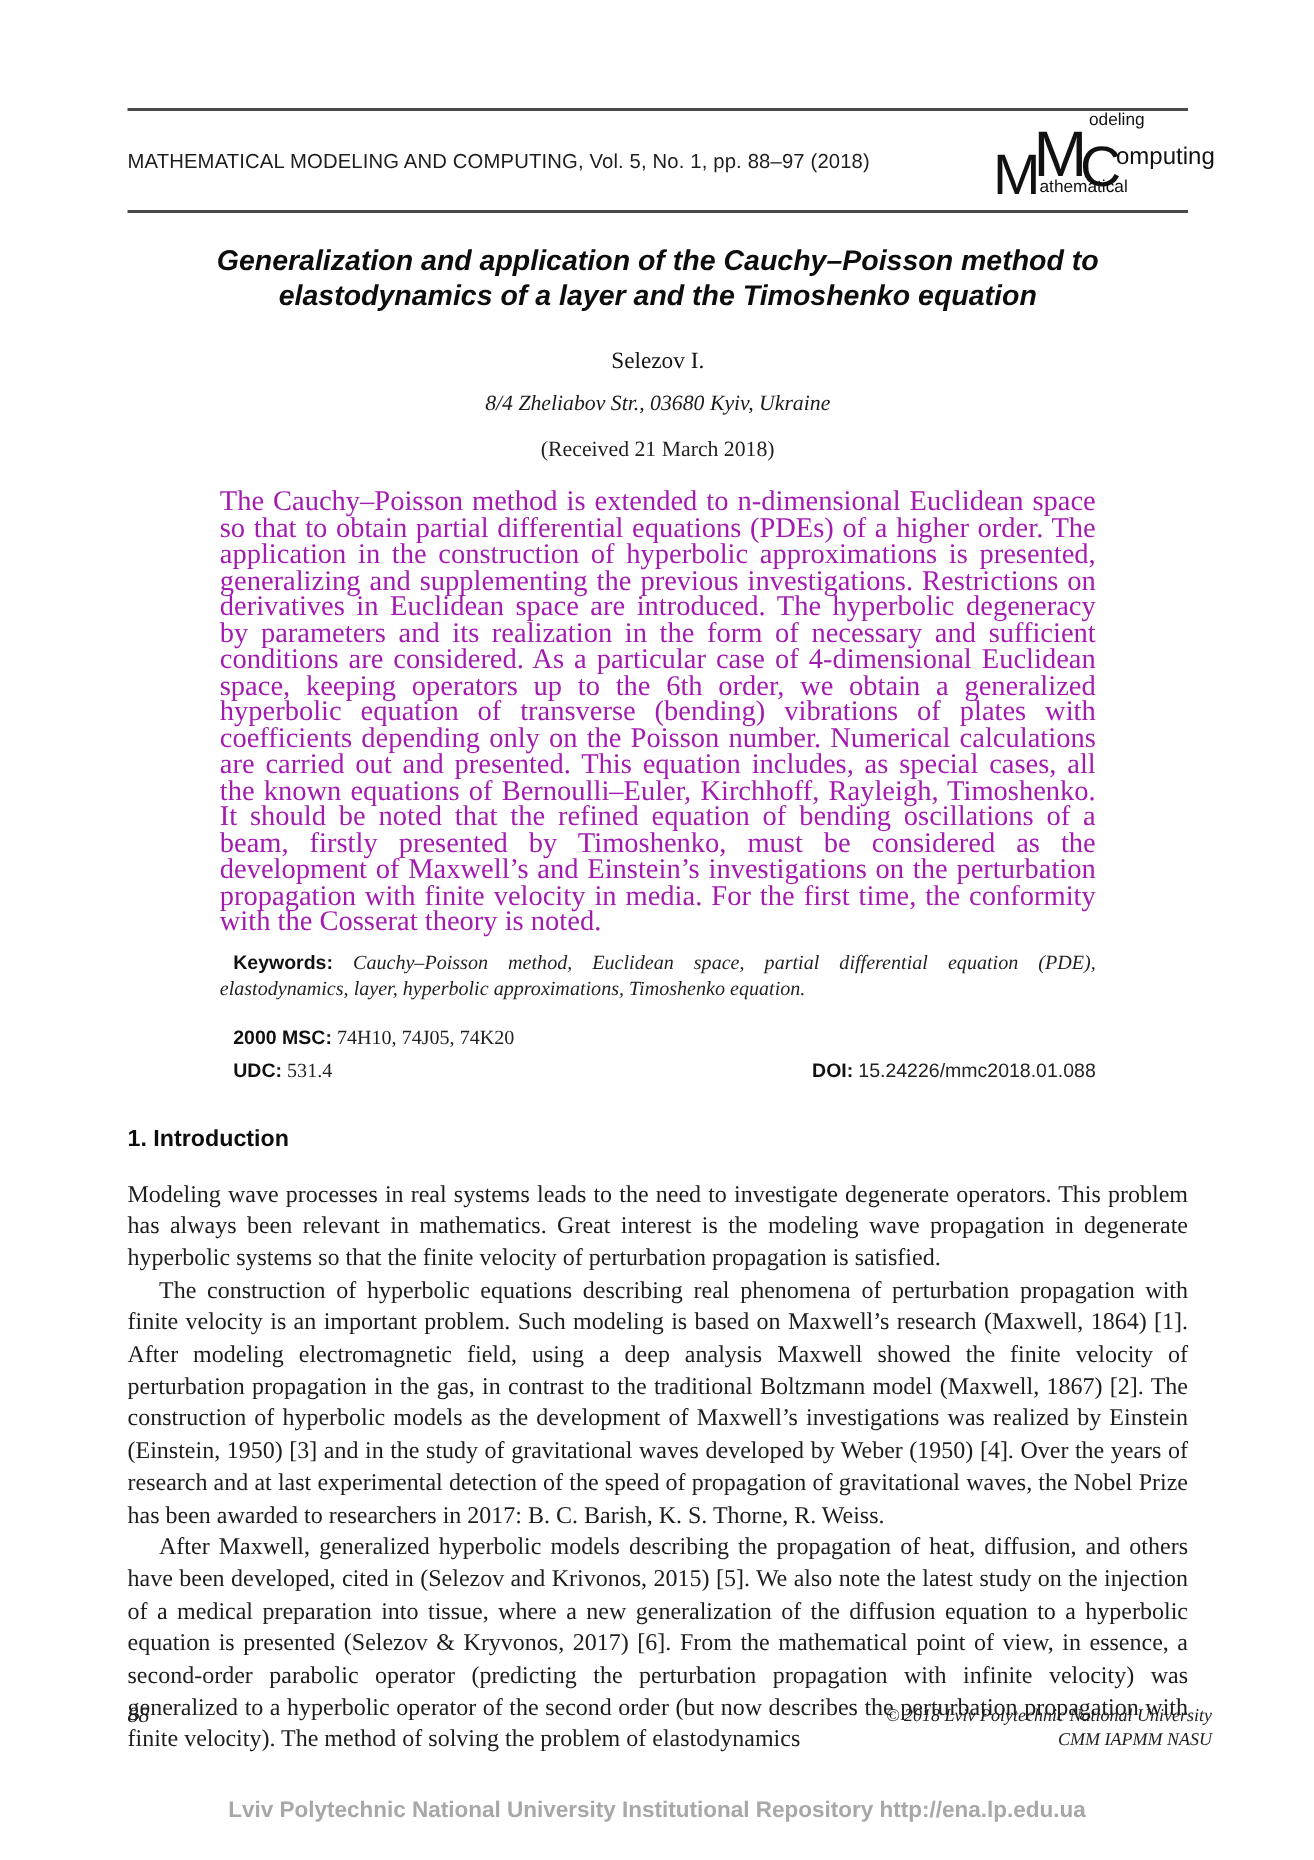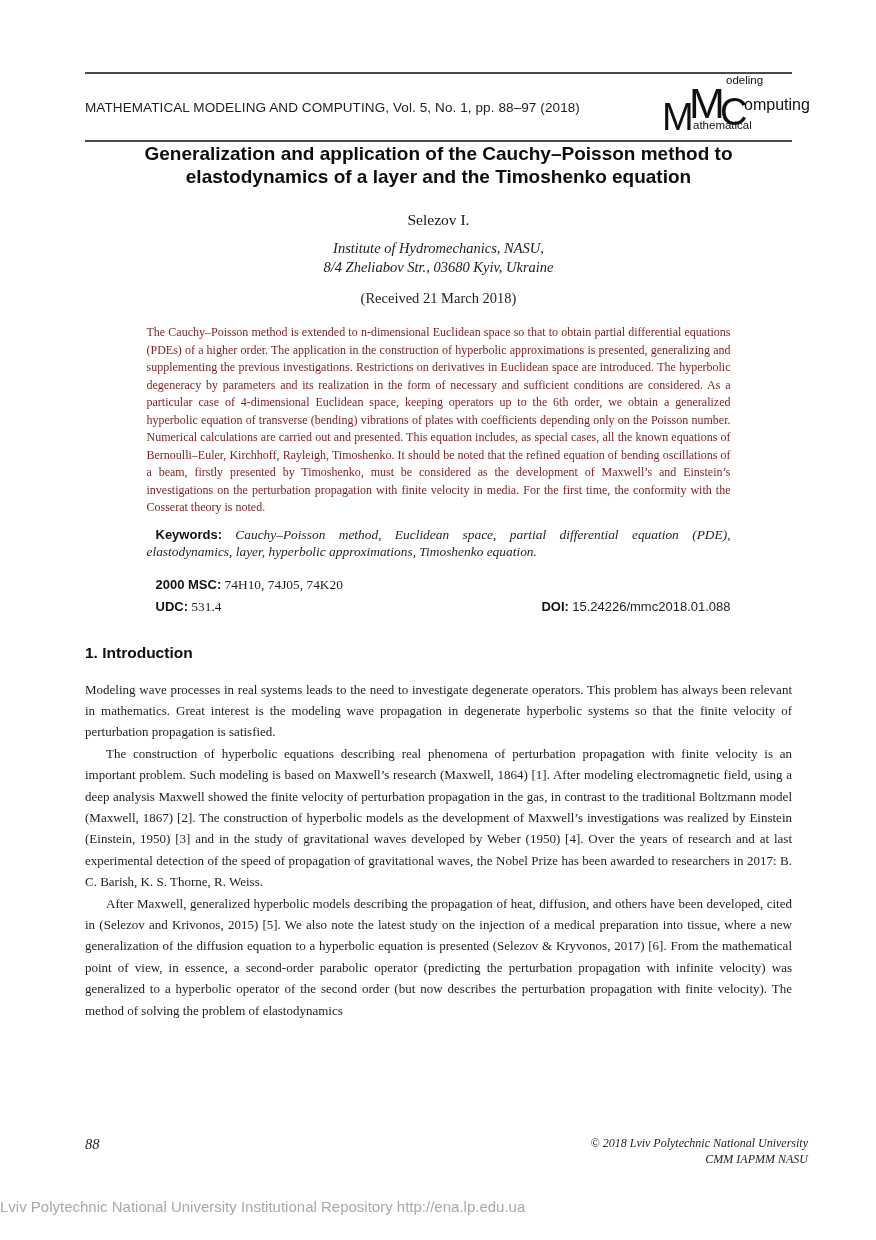--- a/index.html
+++ b/index.html
@@ -31,35 +31,37 @@
   .mmc-logo span { position:absolute; line-height:1; }
   .lg-m1 { left:2px;  top:24px; font-size:38px; }
   .lg-m2 { left:29px; top:8px;  font-size:43px; }
   .lg-c  { left:60px; top:19px; font-size:38px; }
   .lg-odeling     { left:66px; top:1px;  font-size:11.5px; }
   .lg-omputing    { left:84px; top:23px; font-size:16px; }
   .lg-athematical { left:33px; top:46px; font-size:11.5px; }
 
   
   .paper-title {
+    margin-top:21px;
     text-align:center;
     font-family:"Liberation Sans", sans-serif;
     font-weight:bold;
     font-size:19px; line-height:23px;
     color:#0d0d0d;
+    font-style:italic;
   }
   .author { margin-top:23px; text-align:center; font-size:15.5px; color:#141414; }
   .affiliation { margin-top:10px; text-align:center; font-style:italic; font-size:14.5px; line-height:19px; color:#1b1b1b; }
   .received { margin-top:13px; text-align:center; font-size:14.5px; }
 
   
   .abstract {
     width:584px; margin:17px auto 0 auto;
     text-align:justify;
-    font-size:12px; line-height:17.5px; color:#7f1d1d;
+    font-size:19px; line-height:17.5px; color:#a21caf;
   }
   .kw-block {
     width:584px; margin:9px auto 16px auto;
     text-align:justify;
     text-indent:9px;
     font-size:13.4px; line-height:17.5px;
   }
   .lbl { font-family:"Liberation Sans", sans-serif; font-weight:bold; font-style:normal; font-size:13px; color:#111; }
   .kw-text { font-style:italic; }
   .msc-line { width:584px; margin:7px auto 0 auto; text-indent:9px; font-size:13.4px; }
@@ -70,34 +72,35 @@
   }
   .udc-cell { text-indent:9px; }
   .doi-value { font-family:"Liberation Sans", sans-serif; font-size:13px; color:#222; }
 
   
   .section-heading {
     margin-top:29px;
     font-family:"Liberation Sans", sans-serif;
     font-weight:bold; font-size:15.5px; color:#0d0d0d;
   }
-  .body-text { margin-top:17px; font-size:13px; line-height:21.4px; text-align:justify; color:#1d1d1d; }
+  .body-text { margin-top:17px; font-size:16px; line-height:21.4px; text-align:justify; color:#1d1d1d; }
   .body-text p + p { text-indent:21px; }
 
   
   .footer-row {
     position:absolute; left:85px; right:68px; top:1136px;
     display:flex; justify-content:space-between; align-items:flex-start;font-style:italic;
   }
   .page-number { font-size:14.5px; color:#1d1d1d; }
   .copyright { text-align:right; font-size:12px; line-height:15.5px; color:#1d1d1d; }
   .repo-banner {
     position:absolute; left:0; right:0; top:1198px;
+    text-align:center;
     font-family:"Liberation Sans", sans-serif;
-    font-size:15px; color:#a8a8a8;
+    font-size:15px; color:#a8a8a8;font-weight:bold;
   }
 </style>
 </head>
 <body>
 
 <div class="page">
   <div class="content">
 
     <div class="journal-header">
       <div class="journal-line">MATHEMATICAL MODELING AND COMPUTING, Vol. 5, No. 1, pp. 88–97 (2018)</div>
@@ -109,21 +112,20 @@
         <span class="lg-omputing">omputing</span>
         <span class="lg-athematical">athematical</span>
       </div>
     </div>
 
     <h1 class="paper-title">Generalization and application of the Cauchy–Poisson method to elastodynamics of a layer and the Timoshenko equation</h1>
 
     <div class="author">Selezov I.</div>
 
     <div class="affiliation">
-      <div>Institute of Hydromechanics, NASU,</div>
       <div>8/4 Zheliabov Str., 03680 Kyiv, Ukraine</div>
     </div>
 
     <div class="received">(Received 21 March 2018)</div>
 
     <div class="abstract">The Cauchy–Poisson method is extended to n-dimensional Euclidean space so that to obtain partial differential equations (PDEs) of a higher order. The application in the construction of hyperbolic approximations is presented, generalizing and supplementing the previous investigations. Restrictions on derivatives in Euclidean space are introduced. The hyperbolic degeneracy by parameters and its realization in the form of necessary and sufficient conditions are considered. As a particular case of 4-dimensional Euclidean space, keeping operators up to the 6th order, we obtain a generalized hyperbolic equation of transverse (bending) vibrations of plates with coefficients depending only on the Poisson number. Numerical calculations are carried out and presented. This equation includes, as special cases, all the known equations of Bernoulli–Euler, Kirchhoff, Rayleigh, Timoshenko. It should be noted that the refined equation of bending oscillations of a beam, firstly presented by Timoshenko, must be considered as the development of Maxwell’s and Einstein’s investigations on the perturbation propagation with finite velocity in media. For the first time, the conformity with the Cosserat theory is noted.</div>
 
     <div class="kw-block">
       <span class="lbl">Keywords:</span>
       <span class="kw-text">Cauchy–Poisson method, Euclidean space, partial differential equation (PDE), elastodynamics, layer, hyperbolic approximations, Timoshenko equation.</span>

